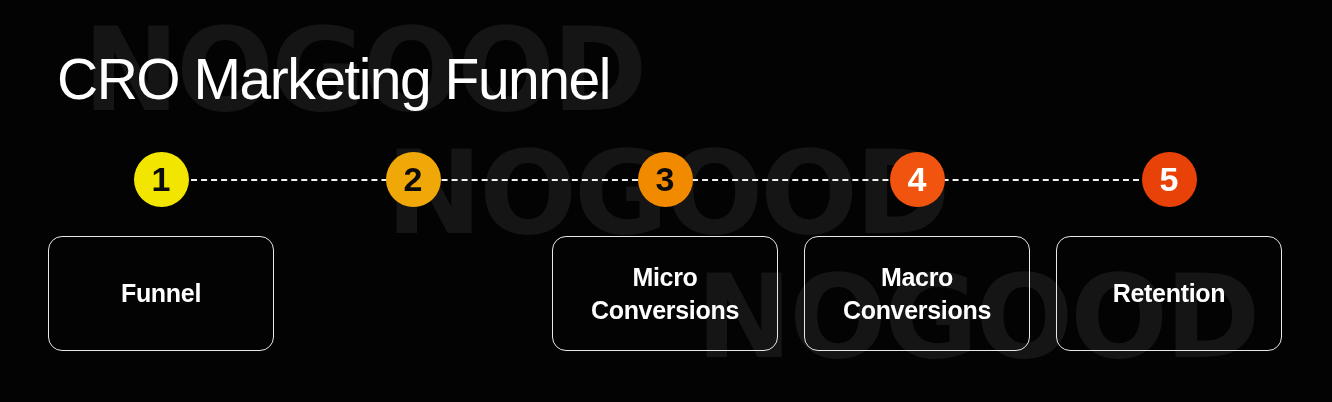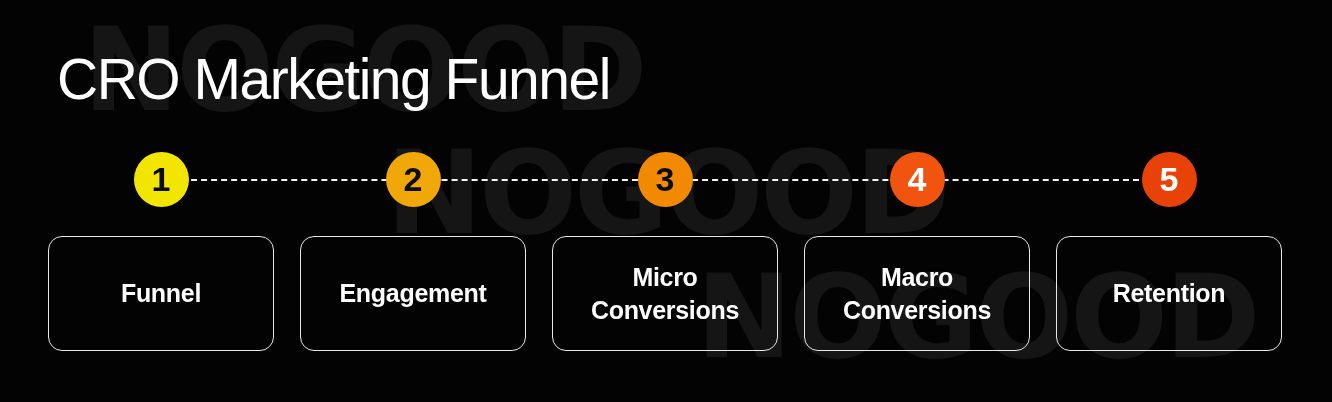--- a/index.html
+++ b/index.html
@@ -110,23 +110,20 @@
     </div>
     <div class="step-box">
       <span class="step-label">Funnel</span>
     </div>
   </div>
 
   <div class="funnel-step">
     <div class="step-circle" style="background: rgb(240, 168, 8); color: rgb(11, 11, 11);">
       <span>2</span>
     </div>
-    <div class="step-box">
-      <span class="step-label">Engagement</span>
-    </div>
   </div>
 
   <div class="funnel-step">
     <div class="step-circle" style="background: rgb(242, 138, 0); color: rgb(11, 11, 11);">
       <span>3</span>
     </div>
     <div class="step-box">
       <span class="step-label">Micro
 Conversions</span>
     </div>

